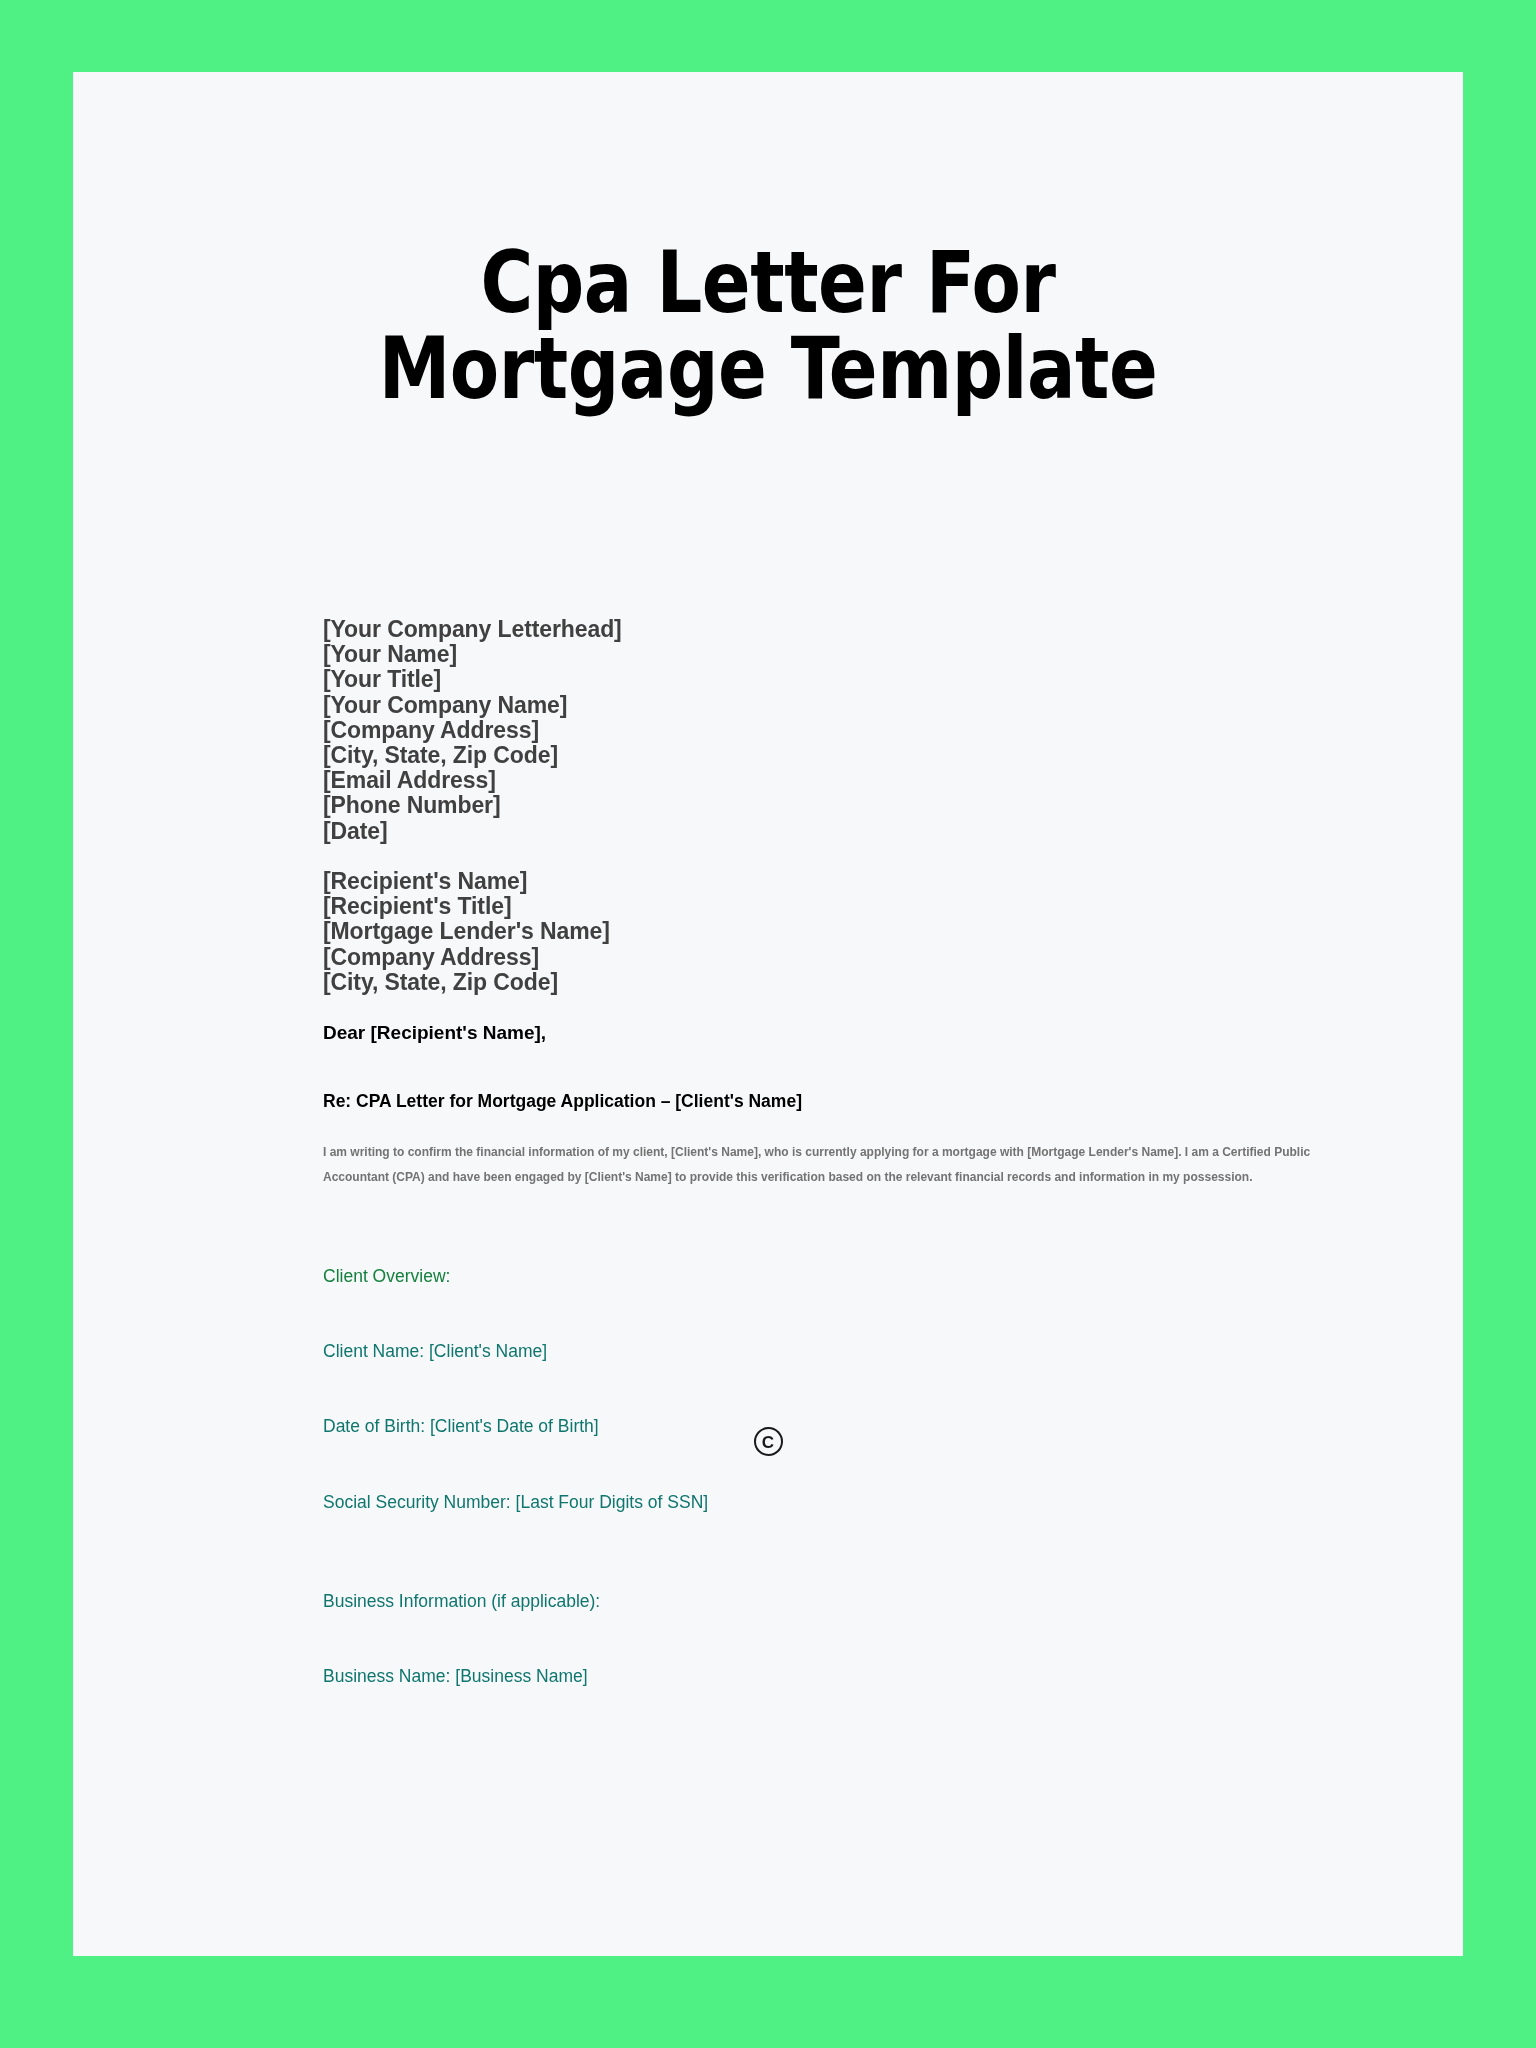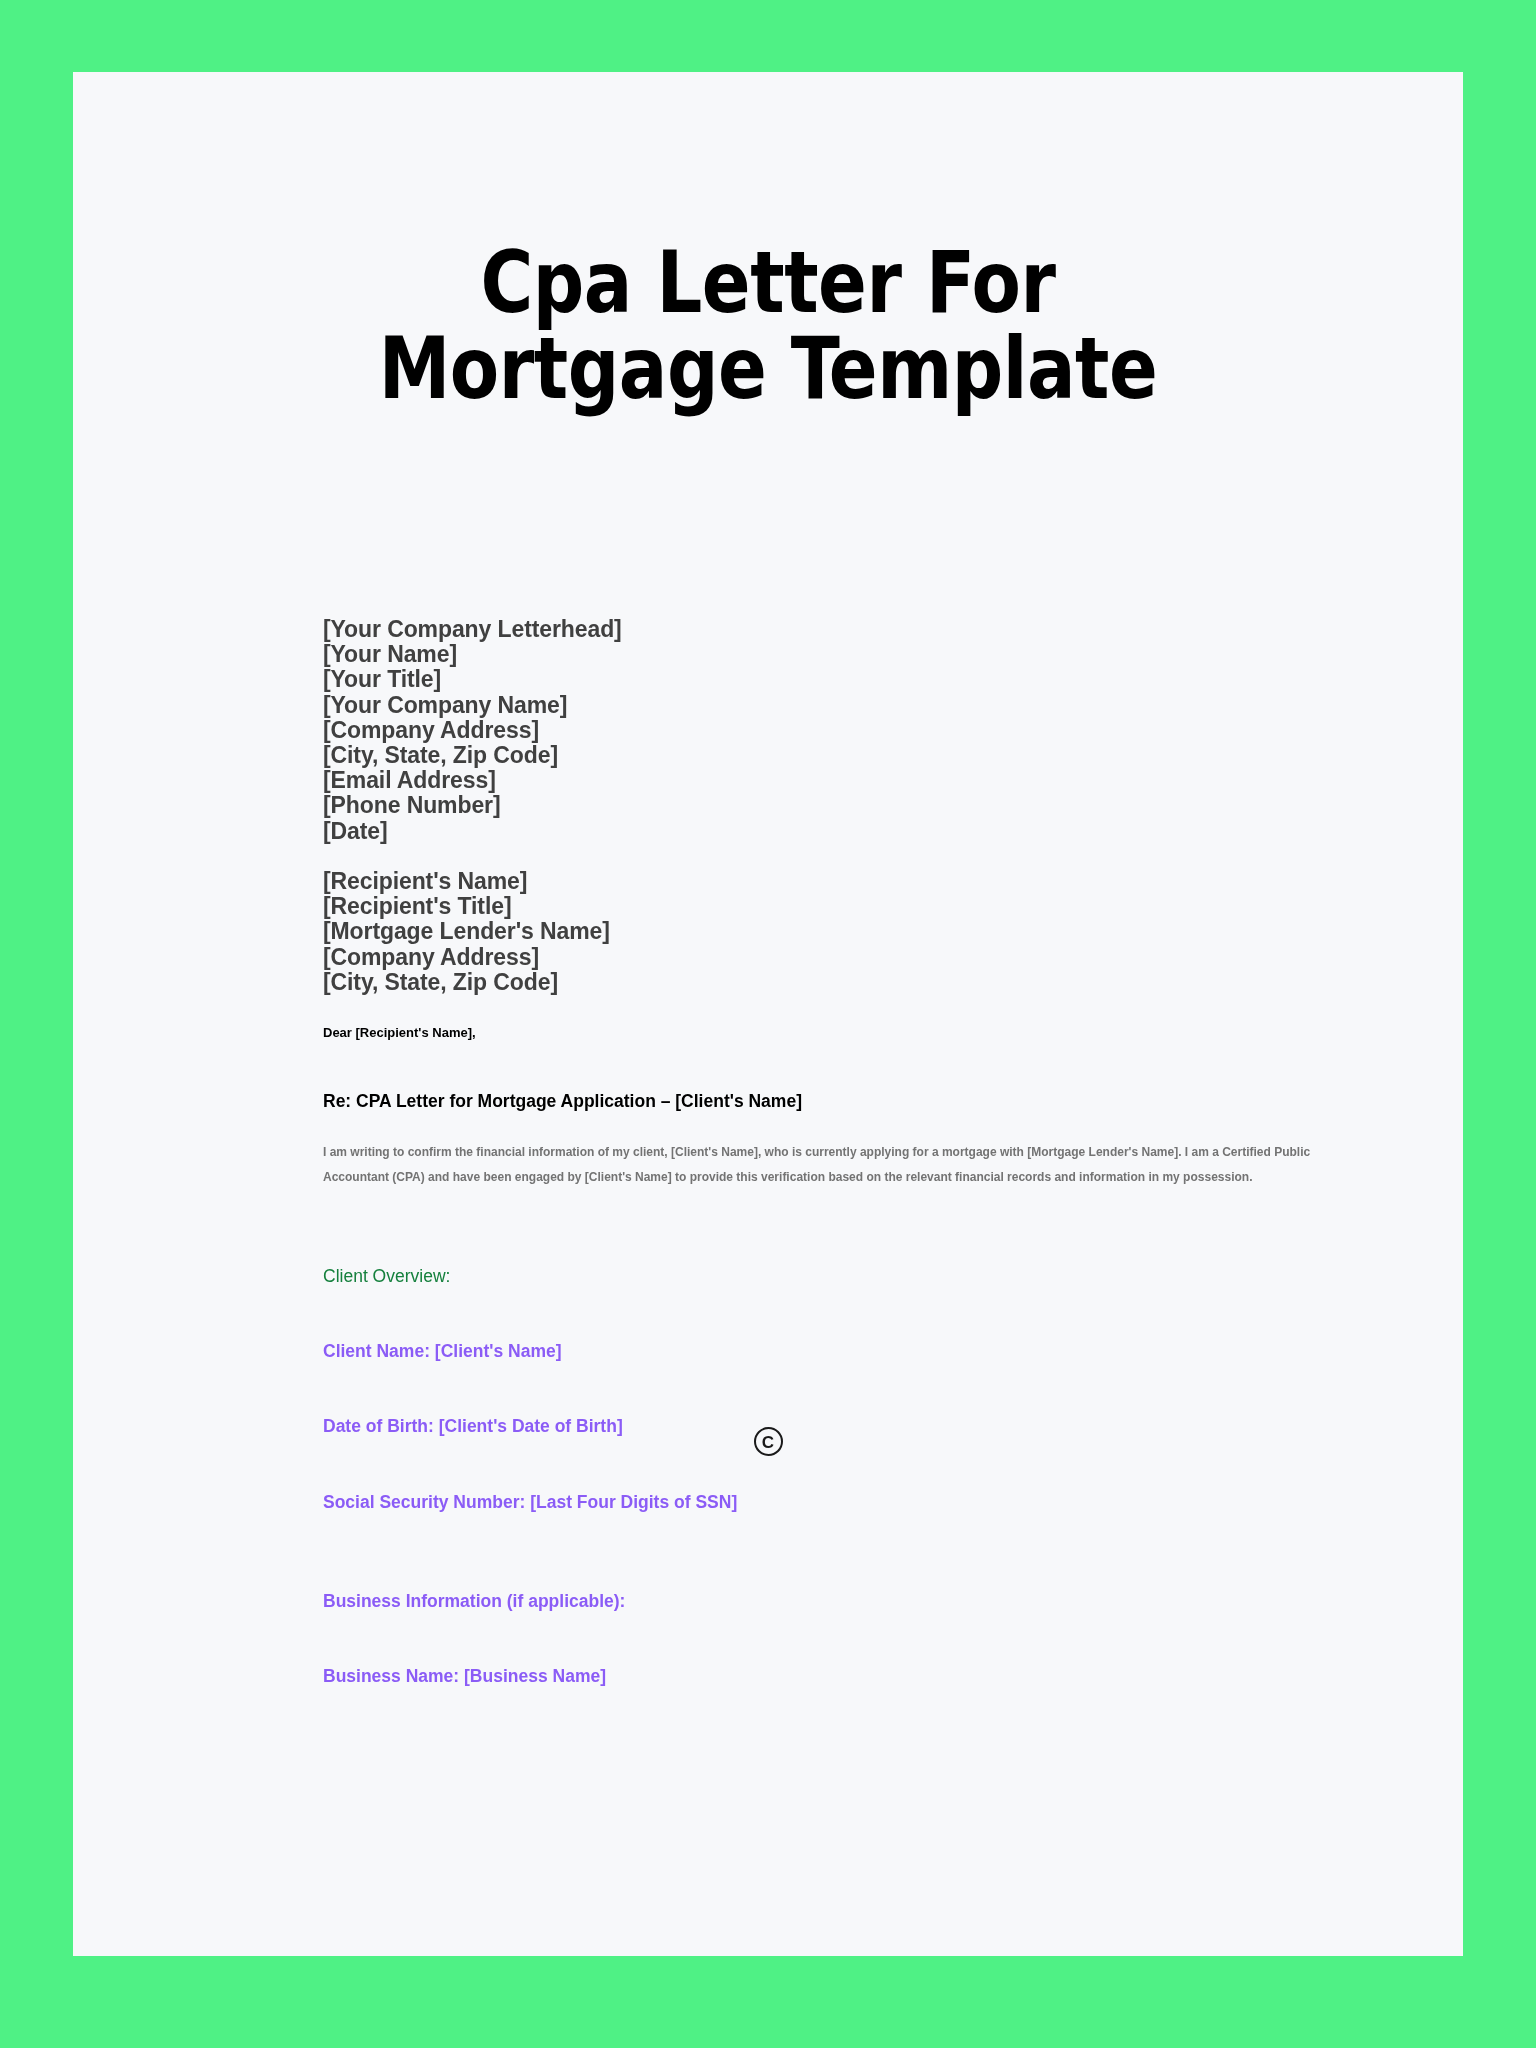--- a/index.html
+++ b/index.html
@@ -51,21 +51,21 @@
     letter-spacing: -0.1px;
   }
   .addr-block .line {
     white-space: pre;
   }
   .spacer-line {
     height: 25.2px;
   }
   .salutation {
     font-weight: bold;
-    font-size: 13px;
+    font-size: 19px;
     line-height: 25.2px;
     color: #000000;
     margin-top: 25.2px;
   }
   .re-line {
     font-weight: bold;
     font-size: 17.5px;
     line-height: 25.2px;
     color: #000000;
     margin-top: 44px;
@@ -79,24 +79,24 @@
     width: 1030px;
   }
   .section-head {
     font-weight: normal;
     font-size: 17.5px;
     line-height: 25.2px;
     color: #15803d;
     margin-top: 74px;
   }
   .field-line {
-    font-weight: bold;
+    font-weight: normal;
     font-size: 17.5px;
     line-height: 25.2px;
-    color: #8b5cf6;
+    color: #0f766e;
     margin-top: 50px;
   }
   .field-line.gap-big {
     margin-top: 74px;
   }
   .copyright {
     position: absolute;
     left: 0;
     right: 0;
     top: 1355px;

